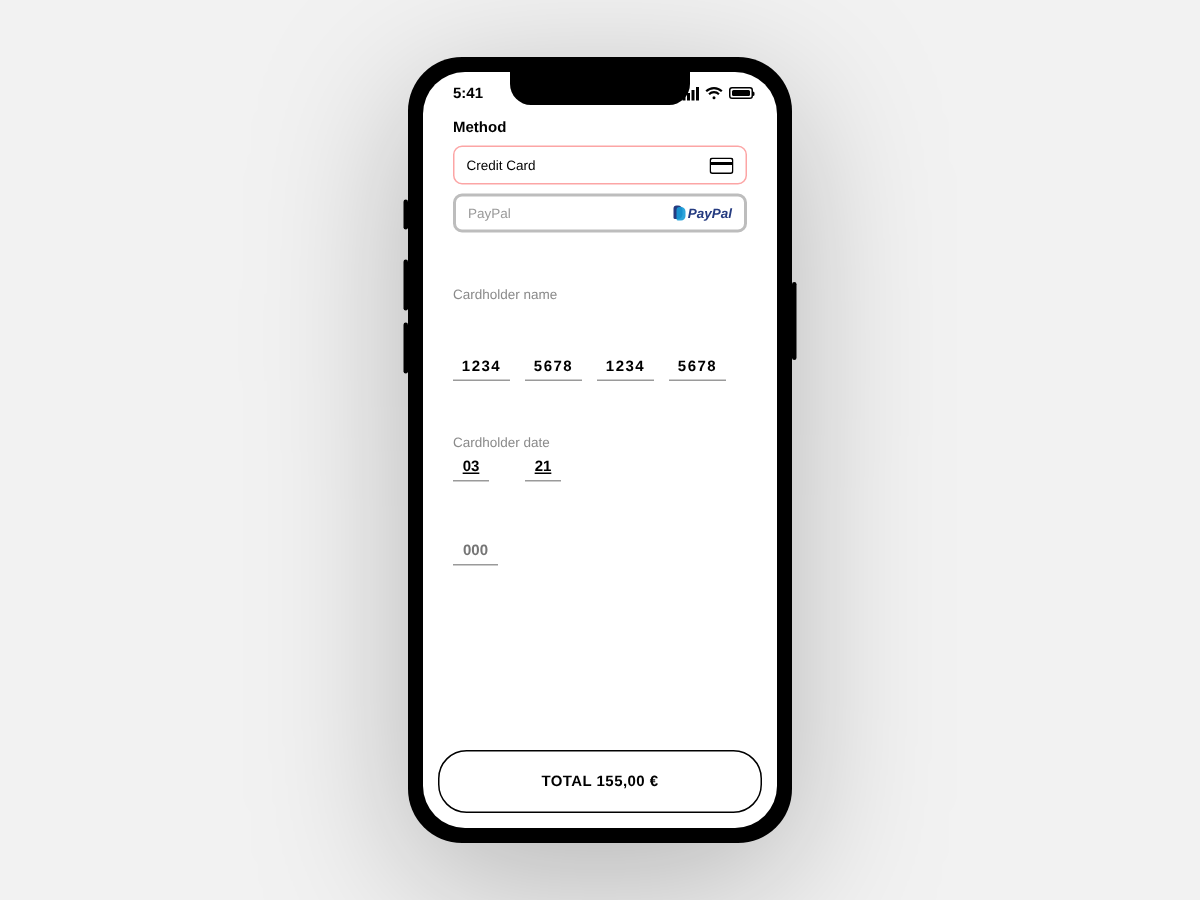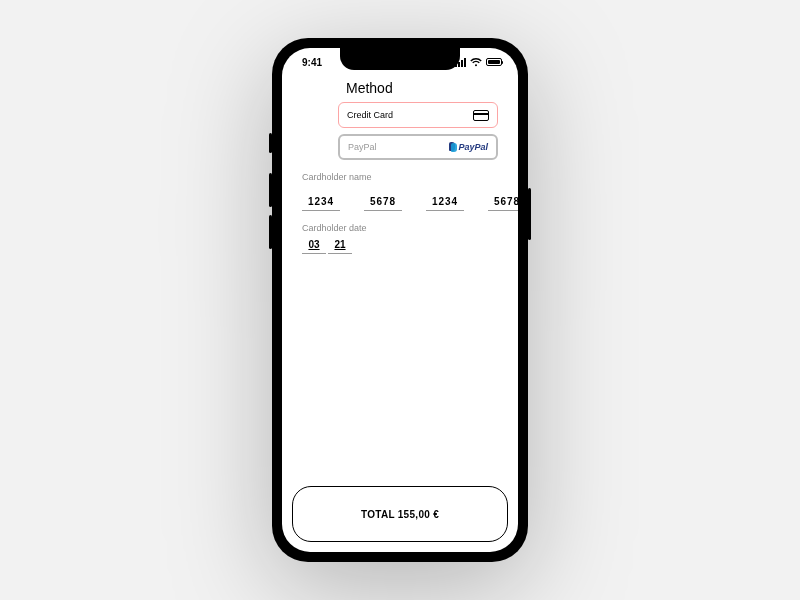--- a/index.html
+++ b/index.html
@@ -72,66 +72,64 @@
   .content {
     padding: 4px 20px 0 20px;
   }
   h1.title {
     font-size: 17px;
     font-weight: 900;
     letter-spacing: 0.5px;
     margin-bottom: 16px;
   }
   .section-label {
-    font-size: 14px;
-    font-weight: 400;
+    font-size: 10px;
+    font-weight: 700;
     margin-bottom: 6px;
-    margin-left: 44px;
   }
   .method-option {
     border: 2px solid #fca5a5;
     border-radius: 6px;
     height: 26px;
     display:flex; align-items:center; justify-content:space-between;
     padding: 5px 8px;
     font-size: 9px;
     margin-bottom: 6px;
     cursor: pointer;
-    margin-left: 36px;
   }
   .method-option.selected { border-width: 1.5px; font-weight:500; }
   .method-option.unselected { border-color:#bdbdbd; color:#9a9a9a; }
   .paypal-logo { font-size:9px; font-weight:800; font-style:italic; display:flex; align-items:center; gap:1px;}
   .paypal-p { display:inline-block; width:8px; height:10px; position:relative;}
   .paypal-p::before{content:"";position:absolute;left:0;top:0;width:6px;height:9px;background:#253b80;border-radius:2px 3px 3px 1px;}
   .paypal-p::after{content:"";position:absolute;left:2px;top:1px;width:6px;height:9px;background:#179bd7;border-radius:2px 3px 3px 1px;opacity:.9;}
 
-  .field-block { margin-top: 12px; }
+  .field-block { margin-top: 36px; }
   .field-label { font-size:9px; color:#8a8a8a; margin-bottom:4px; display:flex; align-items:center; gap:4px;}
   .underline-input {
     border:none; border-bottom:1px solid #9a9a9a;
     font-size:10px; font-weight:700; padding:2px 0 3px 0;
     width:100%; outline:none; background:transparent;
     font-family:inherit;
   }
-  .card-row { display:flex; gap:24px; }
+  .card-row { display:flex; gap:10px; }
   .card-row input { width:38px; text-align:center; letter-spacing:1px;}
-  .exp-row { display:flex; gap:2px;text-decoration:underline; }
+  .exp-row { display:flex; gap:24px;text-decoration:underline; }
   .exp-row input { width:24px; text-align:center; }
   .ccv-row input { width:30px; text-align:center; color:#bdbdbd; font-weight:600;}
   .info-icon {
     width:8px;height:8px;border:0.8px solid #bbb;border-radius:50%;
     display:inline-flex;align-items:center;justify-content:center;
     font-size:6px;color:#bbb;line-height:1;
   }
 
   .total-btn {
     position:absolute;
     bottom:10px; left:10px; right:10px;
-    height:56px;
+    height:42px;
     border:1.5px solid #000;
     border-radius:19px;
     background:#fff;
     display:flex;align-items:center;justify-content:center;
     font-size:10px; font-weight:900; letter-spacing:0.3px;
     cursor:pointer;
   }
 </style>
 </head>
 <body>
@@ -140,21 +138,21 @@
   <div class="phone">
     <div class="btn-left-1"></div>
     <div class="btn-left-2"></div>
     <div class="btn-left-3"></div>
     <div class="btn-right"></div>
 
     <div class="screen">
       <div class="notch"></div>
 
       <div class="status-bar">
-        <span>9:41</span>
+        <span>5:41</span>
         <div class="status-icons">
           <div class="signal">
               <span></span>
               <span></span>
               <span></span>
               <span></span>
             </div>
           <svg width="12" height="9" viewBox="0 0 12 9">
               <path d="M6 8.2a1 1 0 100-2 1 1 0 000 2zM2.2 4.3a5.4 5.4 0 017.6 0l-1 1a4 4 0 00-5.6 0l-1-1zM.3 2.4a8.1 8.1 0 0111.4 0l-1 1a6.7 6.7 0 00-9.4 0l-1-1z" fill="#000"></path>
             </svg>
@@ -199,20 +197,23 @@
 
         <div class="field-block">
           <div class="field-label">Cardholder date</div>
           <div class="exp-row">
             <input class="underline-input" value="03" style="">
             <input class="underline-input" value="21" style="">
           </div>
         </div>
 
         <div class="field-block">
+          <div class="ccv-row">
+            <input class="underline-input" placeholder="000" style="">
+          </div>
         </div>
       </div>
 
       <div class="total-btn">
         <span>TOTAL 155,00 €</span>
       </div>
     </div>
   </div>
 </div>
 

